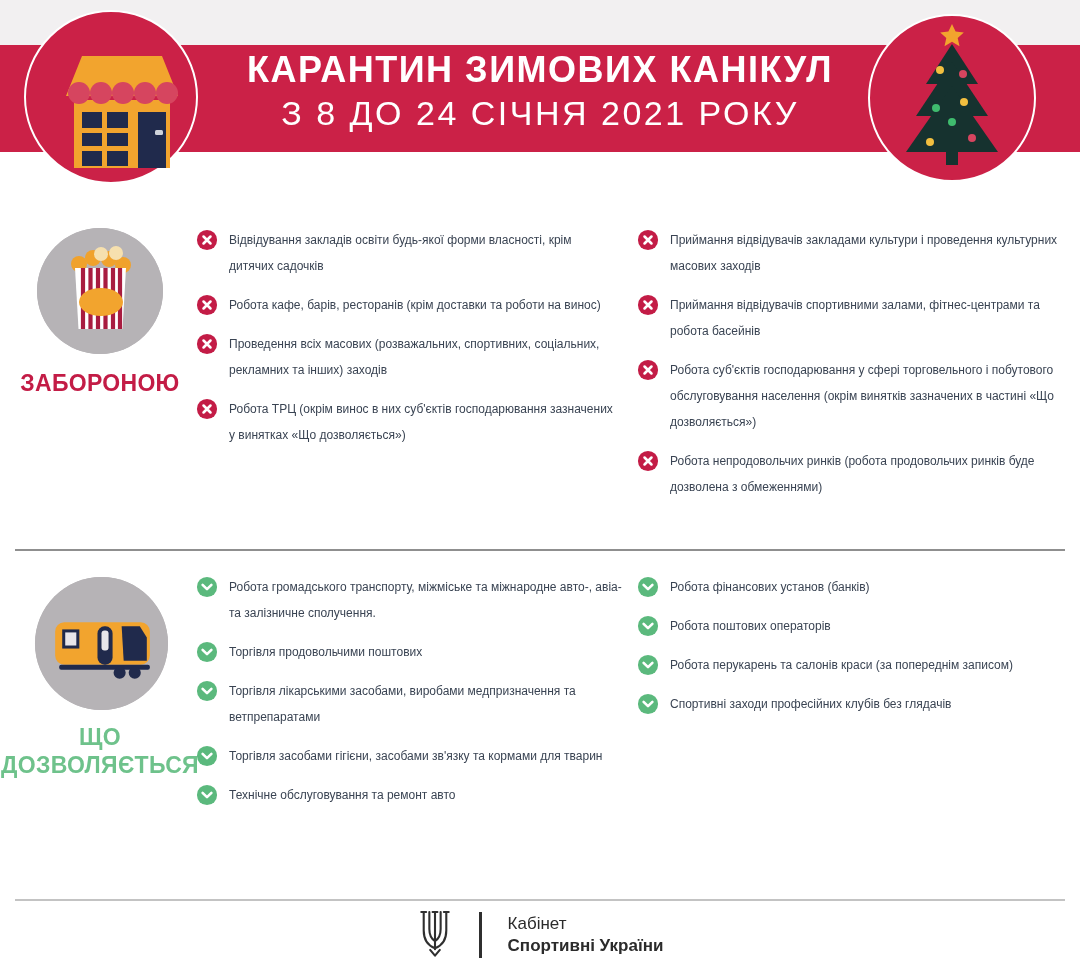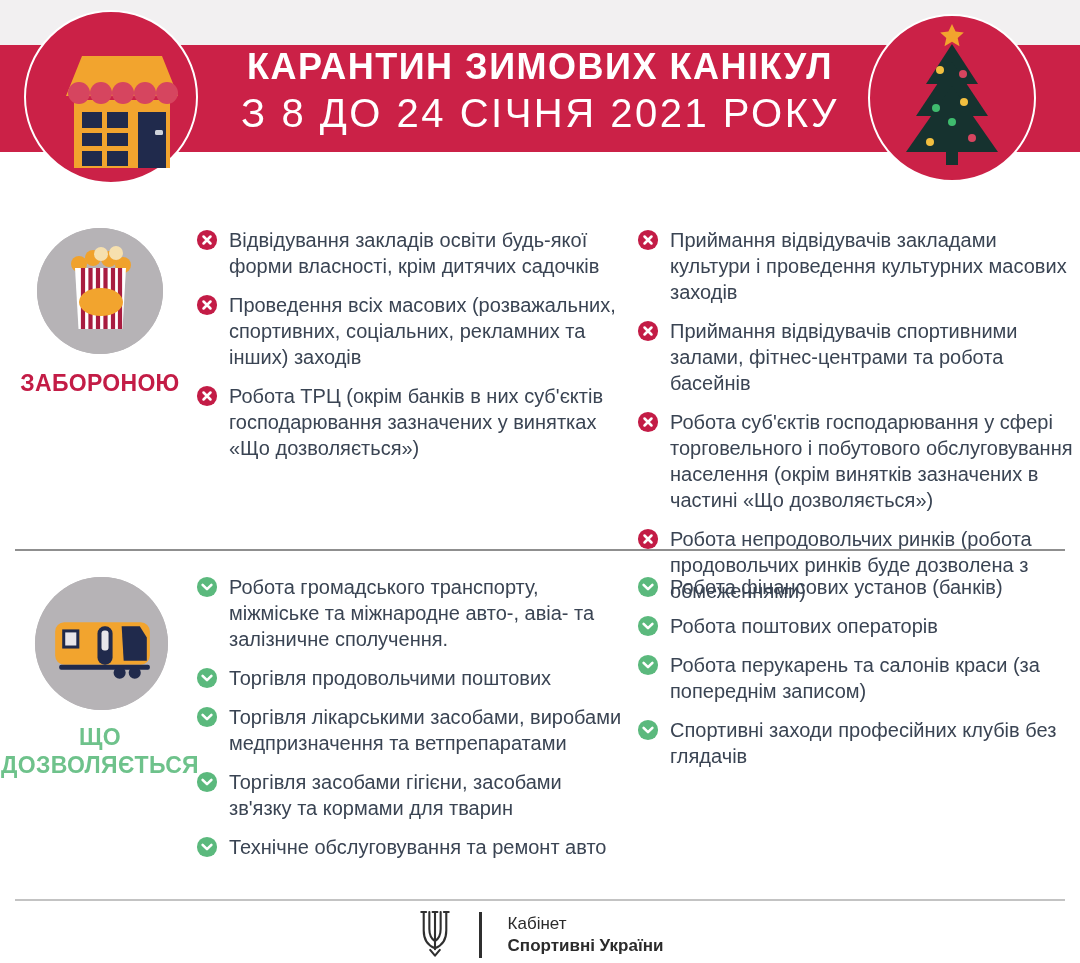--- a/index.html
+++ b/index.html
@@ -4,42 +4,42 @@
 <style>
   html,body{margin:0;padding:0;}
   body{font-family:"Liberation Sans", sans-serif; background:#ffffff;}
   #page{position:relative; width:1080px; height:963px; background:#ffffff; overflow:hidden;}
 
   .top-strip{position:absolute; left:0; top:0; width:1080px; height:45px; background:#f2f0f1;}
   .banner{position:absolute; left:0; top:45px; width:1080px; height:107px; background:var(--banner_red,#cb2147);}
   .banner-inner{position:absolute; left:210px; top:45px; width:660px; height:92px;
     display:flex; flex-direction:column; align-items:center; justify-content:center; color:#fff; text-align:center;}
   .banner-title{font-size:36px; font-weight:bold; letter-spacing:1.5px; line-height:1.15;}
-  .banner-subtitle{font-size:40px; font-weight:normal; letter-spacing:2.5px; margin-top:4px;}
+  .banner-subtitle{font-size:34px; font-weight:normal; letter-spacing:2.5px; margin-top:4px;}
 
   .circle{position:absolute; border-radius:50%;}
   .shop-circle{left:22px; top:8px; width:178px; height:178px;}
   .tree-circle{left:866px; top:12px; width:172px; height:172px;}
 
   .side-circle{position:absolute; border-radius:50%; background:var(--circle_gray,#b6b3b6);}
   .ban-circle{left:37px; top:228px; width:126px; height:126px;}
   .allow-circle{left:35px; top:577px; width:133px; height:133px;}
 
   .side-label{position:absolute; left:0px; width:200px; text-align:center; font-weight:bold;
     font-size:23px; line-height:1.22; letter-spacing:0.3px;}
   .ban-label{top:369px; color:var(--accent_red,#c31c46);}
   .allow-label{top:723px; color:var(--accent_green,#6ec28b);}
 
   ul.items{list-style:none; margin:0; padding:0; position:absolute;}
   #ban-col1{left:196px; top:227px; width:420px;}
   #ban-col2{left:637px; top:227px; width:436px;}
   #allow-col1{left:196px; top:574px; width:426px;}
   #allow-col2{left:637px; top:574px; width:440px;}
   ul.items li{display:flex; align-items:flex-start; gap:11px; margin-bottom:13px;
-    color:var(--text_dark,#3a4453); font-size:20px; line-height:26px;}
+    color:var(--text_dark,#3a4453); font-size:12px; line-height:26px;}
   .bullet{flex:0 0 22px; height:22px; margin-top:2px;}
   .bullet svg{display:block;}
 
   .divider{position:absolute; left:15px; width:1050px; height:0;}
   .divider-1{top:549px; border-top:2px solid #8f8f8f;}
   .divider-2{top:899px; border-top:2px solid #c3c3c3;}
 
   .footer{position:absolute; left:0; top:908px; width:1080px; display:flex;
     align-items:center; justify-content:center; gap:26px;}
   .footer .sep{width:3px; height:46px; background:#2f2f2f;}
@@ -119,39 +119,48 @@
       <li>
         <span class="bullet">
           <svg viewBox="0 0 24 24" width="22" height="22">
             <circle cx="12" cy="12" r="11" fill="#c31c46"></circle>
             <path d="M8.2 8.2 L15.8 15.8 M15.8 8.2 L8.2 15.8" stroke="#fff" stroke-width="2.8" stroke-linecap="round"></path>
           </svg>
         </span>
         <span class="item-text">Відвідування закладів освіти будь-якої форми власності, крім дитячих садочків</span>
       </li>
 
+      <li>
+        <span class="bullet">
+          <svg viewBox="0 0 24 24" width="22" height="22">
+            <circle cx="12" cy="12" r="11" fill="#c31c46"></circle>
+            <path d="M8.2 8.2 L15.8 15.8 M15.8 8.2 L8.2 15.8" stroke="#fff" stroke-width="2.8" stroke-linecap="round"></path>
+          </svg>
+        </span>
+        <span class="item-text">Робота кафе, барів, ресторанів (крім доставки та роботи на винос)</span>
+      </li>
 
       <li>
         <span class="bullet">
           <svg viewBox="0 0 24 24" width="22" height="22">
             <circle cx="12" cy="12" r="11" fill="#c31c46"></circle>
             <path d="M8.2 8.2 L15.8 15.8 M15.8 8.2 L8.2 15.8" stroke="#fff" stroke-width="2.8" stroke-linecap="round"></path>
           </svg>
         </span>
         <span class="item-text">Проведення всіх масових (розважальних, спортивних, соціальних, рекламних та інших) заходів</span>
       </li>
 
       <li>
         <span class="bullet">
           <svg viewBox="0 0 24 24" width="22" height="22">
             <circle cx="12" cy="12" r="11" fill="#c31c46"></circle>
             <path d="M8.2 8.2 L15.8 15.8 M15.8 8.2 L8.2 15.8" stroke="#fff" stroke-width="2.8" stroke-linecap="round"></path>
           </svg>
         </span>
-        <span class="item-text">Робота ТРЦ (окрім банків в них суб'єктів господарювання зазначених у винятках «Що дозволяється»)</span>
+        <span class="item-text">Робота ТРЦ (окрім винос в них суб'єктів господарювання зазначених у винятках «Що дозволяється»)</span>
       </li>
     </ul>
   <ul class="items" id="ban-col2">
 
       <li>
         <span class="bullet">
           <svg viewBox="0 0 24 24" width="22" height="22">
             <circle cx="12" cy="12" r="11" fill="#c31c46"></circle>
             <path d="M8.2 8.2 L15.8 15.8 M15.8 8.2 L8.2 15.8" stroke="#fff" stroke-width="2.8" stroke-linecap="round"></path>
           </svg>

